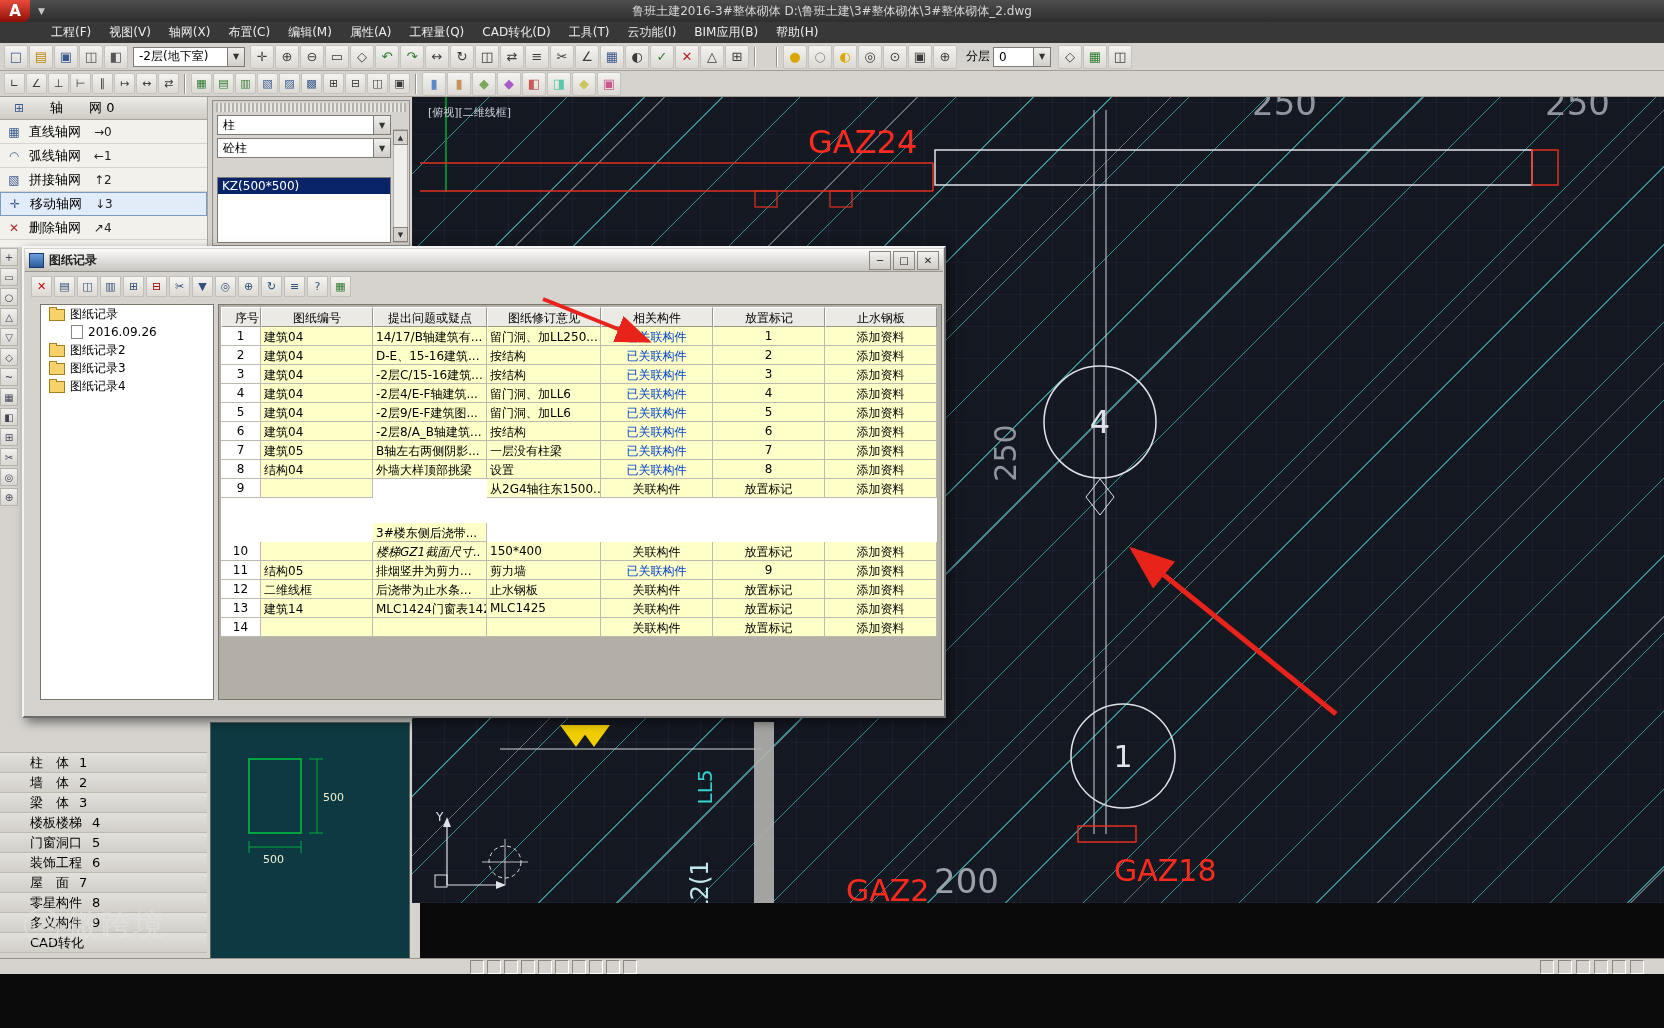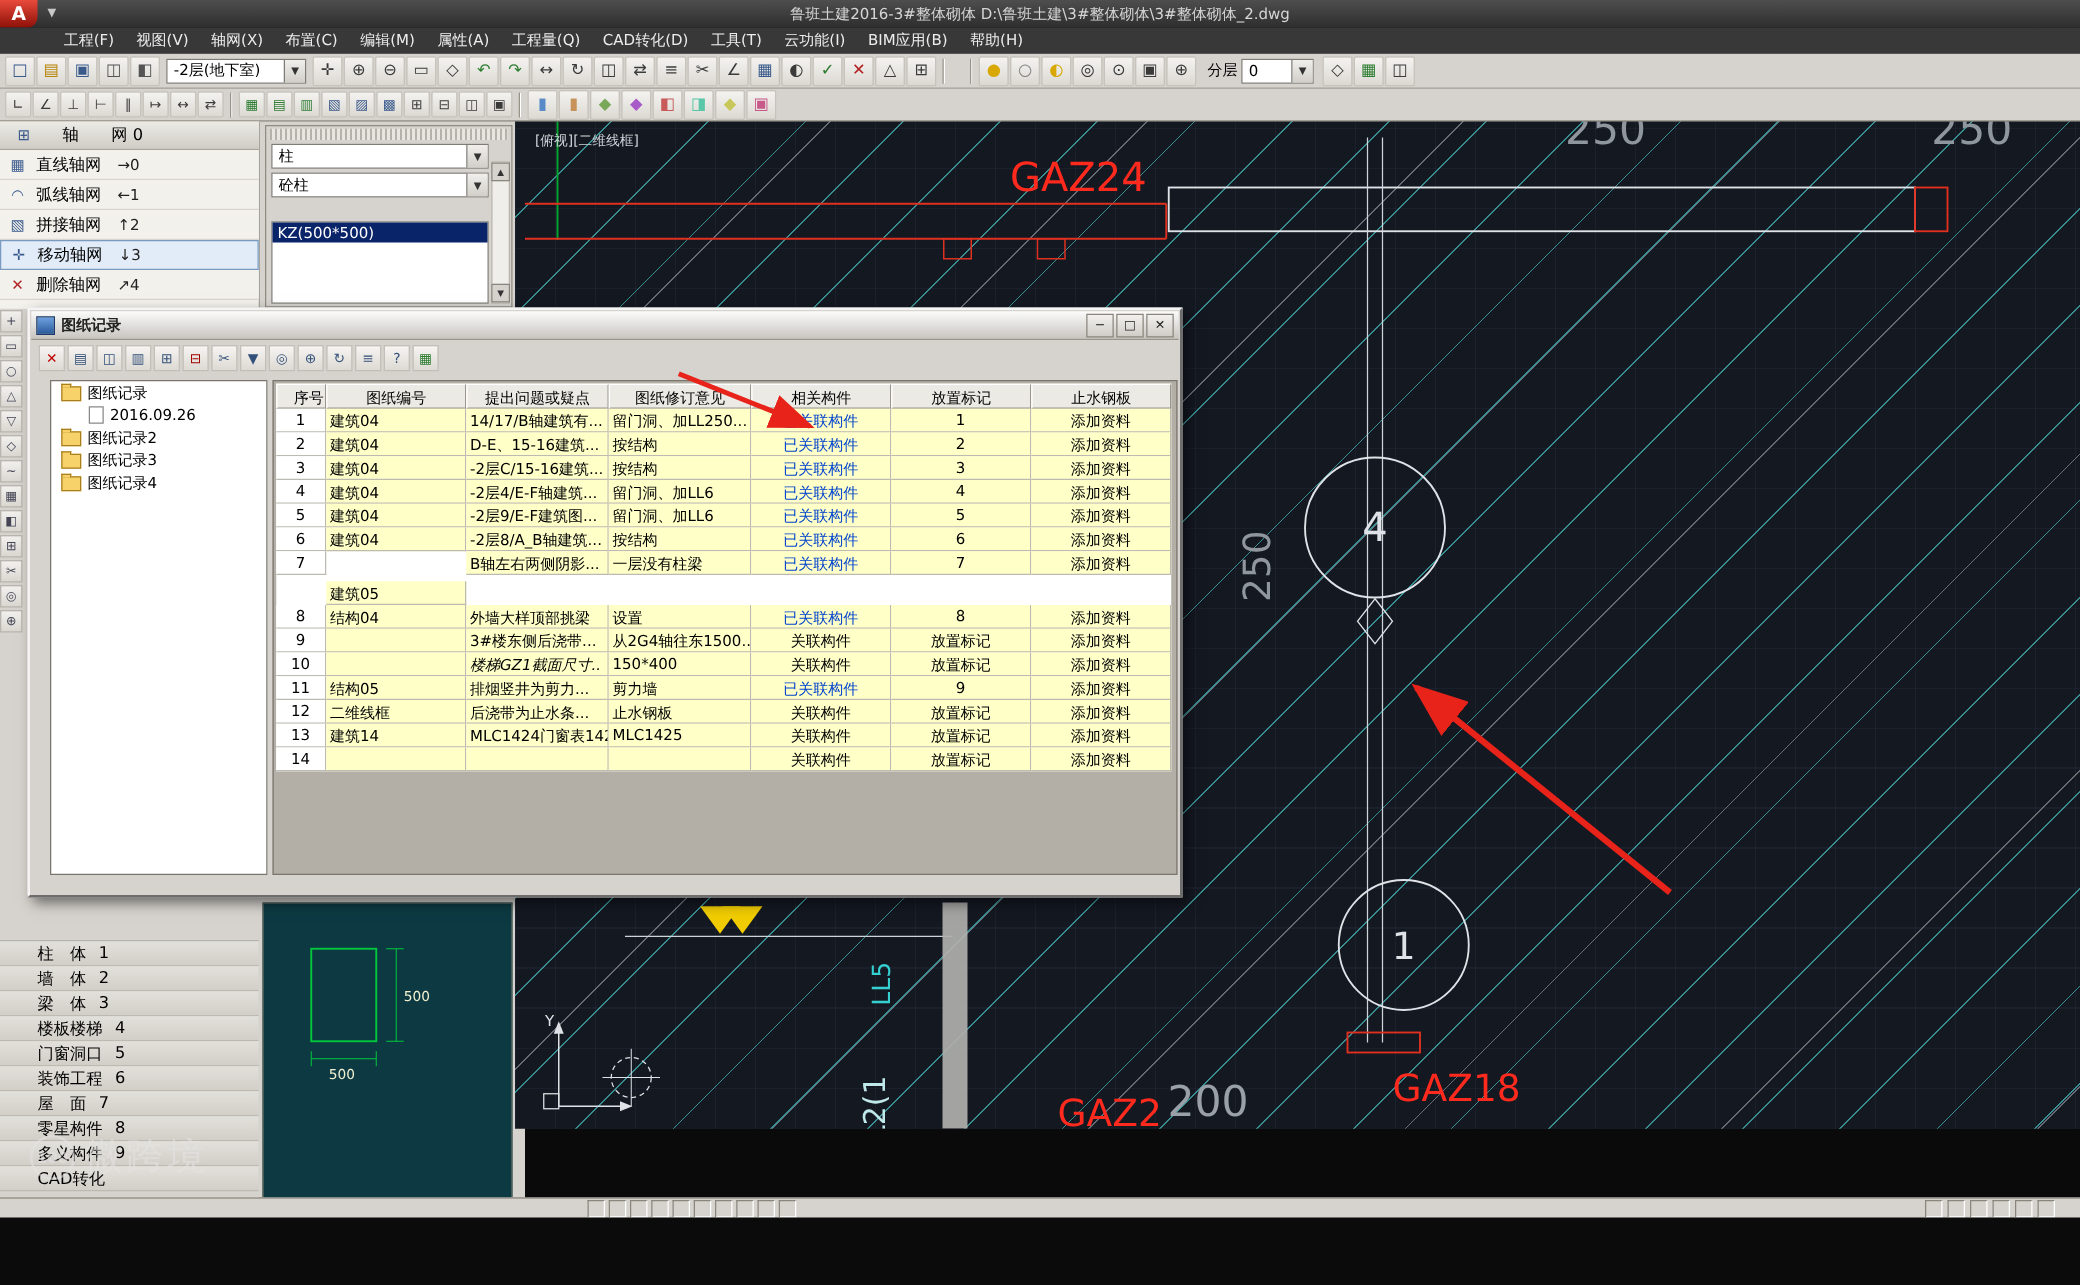--- a/index.html
+++ b/index.html
@@ -482,40 +482,40 @@
             <div class="tcell c-no" style="width: 40px;">6</div>
             <div class="tcell c-code" style="width: 112px;">建筑04</div>
             <div class="tcell c-issue" style="width: 114px;">-2层8/A_B轴建筑...</div>
             <div class="tcell c-rev" style="width: 114px;">按结构</div>
             <div class="tcell c-comp linked" style="width: 112px;">已关联构件</div>
             <div class="tcell c-mark" style="width: 112px;">6</div>
             <div class="tcell c-mat" style="width: 112px;">添加资料</div>
           </div>
           <div class="trow">
             <div class="tcell c-no" style="width: 40px;">7</div>
-            <div class="tcell c-code" style="width: 112px; margin-top: 24px;">建筑05</div>
+            <div class="tcell c-code" style="width: 112px;">建筑05</div>
             <div class="tcell c-issue" style="width: 114px;">B轴左右两侧阴影...</div>
             <div class="tcell c-rev" style="width: 114px;">一层没有柱梁</div>
             <div class="tcell c-comp linked" style="width: 112px;">已关联构件</div>
             <div class="tcell c-mark" style="width: 112px;">7</div>
             <div class="tcell c-mat" style="width: 112px;">添加资料</div>
           </div>
           <div class="trow">
             <div class="tcell c-no" style="width: 40px;">8</div>
             <div class="tcell c-code" style="width: 112px;">结构04</div>
             <div class="tcell c-issue" style="width: 114px;">外墙大样顶部挑梁</div>
             <div class="tcell c-rev" style="width: 114px;">设置</div>
             <div class="tcell c-comp linked" style="width: 112px;">已关联构件</div>
             <div class="tcell c-mark" style="width: 112px;">8</div>
             <div class="tcell c-mat" style="width: 112px;">添加资料</div>
           </div>
           <div class="trow">
             <div class="tcell c-no" style="width: 40px;">9</div>
             <div class="tcell c-code" style="width: 112px;"></div>
-            <div class="tcell c-issue" style="width: 114px;">3#楼东侧后浇带...</div>
+            <div class="tcell c-issue" style="width: 114px; margin-top: 44px;">3#楼东侧后浇带...</div>
             <div class="tcell c-rev" style="width: 114px;">从2G4轴往东1500...</div>
             <div class="tcell c-comp" style="width: 112px;">关联构件</div>
             <div class="tcell c-mark" style="width: 112px;">放置标记</div>
             <div class="tcell c-mat" style="width: 112px;">添加资料</div>
           </div>
           <div class="trow">
             <div class="tcell c-no" style="width: 40px;">10</div>
             <div class="tcell c-code" style="width: 112px;"></div>
             <div class="tcell c-issue" style="width: 114px; font-style: italic;">楼梯GZ1截面尺寸..</div>
             <div class="tcell c-rev" style="width: 114px;">150*400</div>

